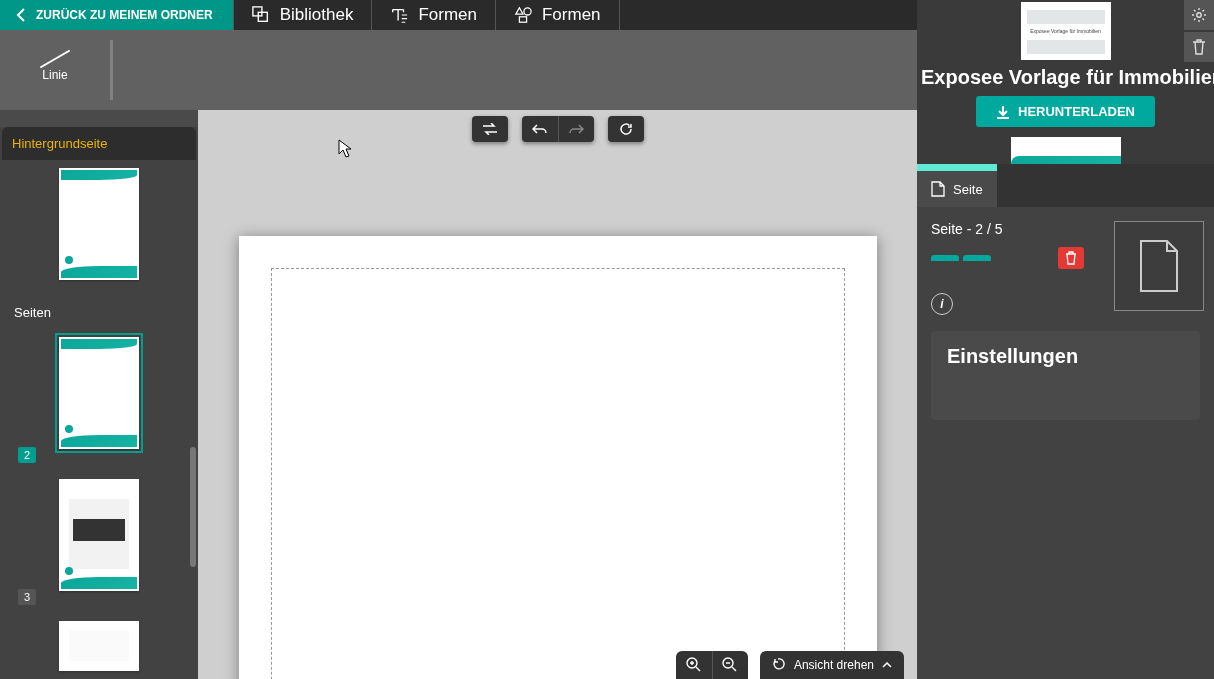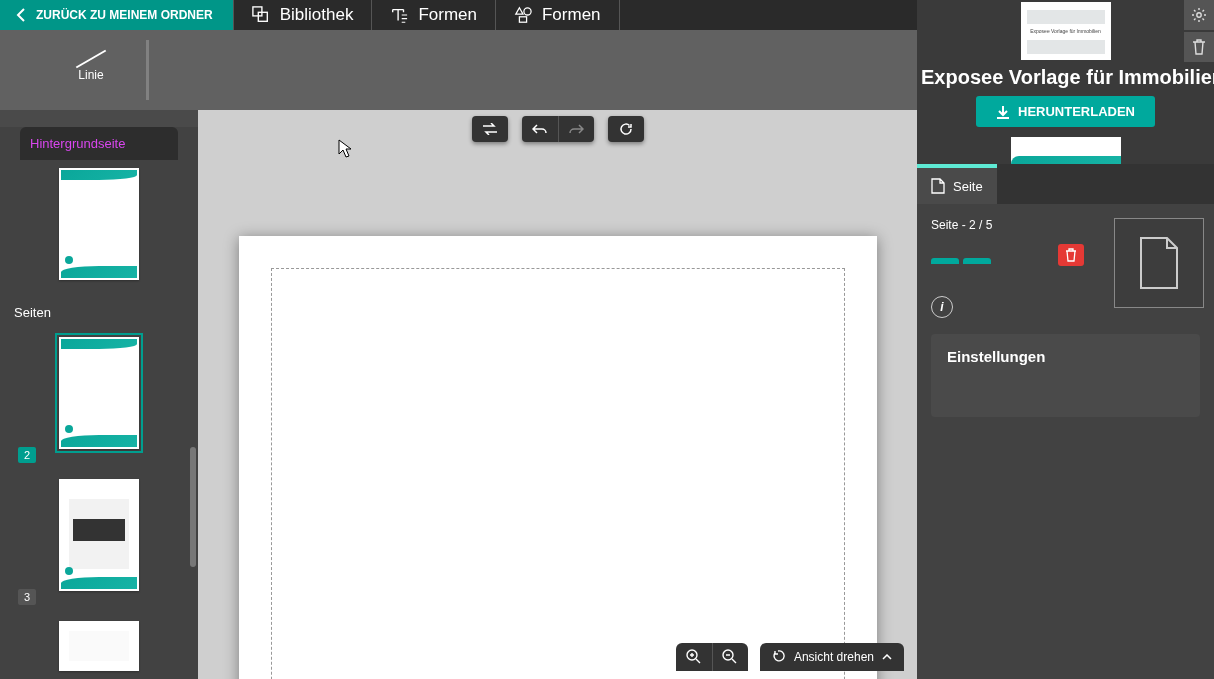--- a/index.html
+++ b/index.html
@@ -8,32 +8,32 @@
 
   
   .topbar { position: absolute; top: 0; left: 0; right: 0; height: 30px; background: #2a2a2a; display: flex; align-items: stretch; }
   .back-btn { background: #009688; display: flex; align-items: center; gap: 10px; padding: 0 20px 0 16px; font-size: 12px; font-weight: bold; cursor: pointer; }
   .back-btn svg { width: 10px; height: 14px; }
   .topbar-sep { width: 1px; background: #555; }
   .tab-item { display: flex; align-items: center; gap: 10px; padding: 0 18px; font-size: 17px; cursor: pointer; }
   .tab-item .ico svg { width: 18px; height: 18px; display: block; }
 
   
-  .tooltabs { position: absolute; top: 30px; left: 0; right: 297px; height: 80px; background: #616161; display: flex; align-items: center; padding-left: 36px; }
+  .tooltabs { position: absolute; top: 30px; left: 0; right: 297px; height: 80px; background: #616161; display: flex; align-items: center; }
   .tool-item { width: 110px; height: 80px; display: flex; flex-direction: column; align-items: center; justify-content: center; gap: 8px; font-size: 12px; cursor: pointer; }
   .tool-sep { width: 1px; height: 60px; background: #818181; }
   .tool-line { width: 34px; height: 2px; background: #fff; transform: rotate(-30deg); }
   .tool-arrow { width: 34px; height: 20px; position: relative; }
   .tool-arrow::before { content:""; position:absolute; left:2px; right:6px; top:12px; border-top:2px solid #fff; transform-origin:left; transform: rotate(-30deg); }
   .tool-arrow::after { content:""; position:absolute; right:0; top:-4px; width:0; height:0; border-left:8px solid #fff; border-top:5px solid transparent; border-bottom:5px solid transparent; transform: rotate(-30deg); }
   .tool-rect { width: 34px; height: 22px; border: 2px solid #fff; }
 
   
   .pages-panel { position: absolute; top: 127px; left: 0; width: 198px; bottom: 0; background: #424242; overflow: hidden; }
-  .pages-header { background: #2d2d2d; color: #d946ef; font-size: 13px; padding: 9px 10px; border-radius: 6px 6px 0 0; margin: 0 20px; }
+  .pages-header { background: #2d2d2d; color: #eab308; font-size: 13px; padding: 9px 10px; border-radius: 6px 6px 0 0; margin: 0 2px; }
   .pages-sub { font-size: 13px; padding: 9px 14px; }
   .thumb-wrap { padding: 8px 0 16px; display:flex; justify-content:center; position:relative; }
   .thumb { width: 80px; height: 112px; background: #fff; position: relative; border: 2px solid transparent; box-shadow: 0 1px 2px rgba(0,0,0,0.3); }
   .thumb.selected { outline: 2px solid #009e8f; outline-offset: 2px; }
   .thumb .wave-top { position:absolute; top:0; left:0; right:0; height:10px; background: linear-gradient(135deg,#0aa79a,#16b3a5); border-radius: 0 0 50% 0; }
   .thumb .wave-bot { position:absolute; bottom:0; left:0; right:0; height:12px; background: linear-gradient(135deg,#0aa79a,#16b3a5); border-radius: 50% 0 0 0; }
   .thumb .mini-logo { position:absolute; bottom:14px; left:4px; width:8px; height:8px; border-radius:50%; background:#0aa79a; }
   .thumb .mini-content { position:absolute; top:18px; left:8px; right:8px; bottom:20px; background: #f2f2f2; }
   .thumb .mini-dark { position:absolute; top:38px; left:12px; right:12px; height:22px; background:#333; }
   .thumb-num { position:absolute; left: 18px; bottom: 8px; background: #009e8f; color:#fff; font-size:11px; padding: 2px 6px; border-radius: 2px; }
@@ -45,21 +45,21 @@
   .canvas-area { position:absolute; top:110px; left:198px; right:297px; bottom:0; background:#cfcfcf; overflow:hidden; }
   .canvas-tools { position:absolute; top:6px; left:50%; transform:translateX(-50%); display:flex; gap:14px; }
   .ct-group { display:flex; background:#333; border-radius:4px; box-shadow:0 2px 4px rgba(0,0,0,0.4); }
   .ct-btn { width:36px; height:26px; display:flex; align-items:center; justify-content:center; color:#fff; cursor:pointer; }
   .ct-btn + .ct-btn { border-left:1px solid #555; }
   .page-sheet { position:absolute; top:126px; left:50%; transform:translateX(-50%); width:638px; height:700px; background:#fff; box-shadow:0 2px 14px rgba(0,0,0,0.4); }
   .page-margins { position:absolute; top:32px; left:32px; right:32px; bottom:32px; border:1px dashed #999; }
   .cursor-pointer { position:absolute; top:139px; left:338px; font-size:16px; color:#000; pointer-events: none; }
 
   
-  .view-controls { position:absolute; right:310px; bottom:8px; display:flex; gap:12px; align-items:center; }
+  .view-controls { position:absolute; right:310px; bottom:0; display:flex; gap:12px; align-items:center; }
   .zoom-group { display:flex; background:#333; border-radius:6px 6px 0 0; }
   .zoom-btn { width:36px; height:28px; display:flex; align-items:center; justify-content:center; cursor:pointer; color:#fff; }
   .zoom-btn + .zoom-btn { border-left:1px solid #555; }
   .rotate-btn { background:#333; border-radius:6px 6px 0 0; height:28px; display:flex; align-items:center; padding:0 12px; gap:8px; font-size:12px; cursor:pointer; }
 
   
   .right-panel { position:absolute; top:0; right:0; bottom:0; width:297px; background:#424242; display:flex; flex-direction:column; }
   .right-header { height:164px; background:#3a3a3a; position:relative; overflow:hidden; display:flex; flex-direction:column; align-items:center; }
   .doc-preview { width:90px; height:60px; margin-top:2px; background:#fff; position:relative; }
   .doc-preview .mini-strip { position:absolute; top:8px; left:6px; right:6px; height:14px; background:#e3e6e7; }
@@ -67,37 +67,37 @@
   .doc-preview .mini-lower { position:absolute; bottom:6px; left:6px; right:6px; height:14px; background:#e3e6e7; }
   .doc-title { font-size:20px; font-weight:600; margin-top:6px; white-space:nowrap; overflow:hidden; width:100%; padding-left:4px; }
   .download-btn { margin-top:8px; background:#00a99d; padding:8px 20px; border-radius:3px; font-weight:bold; font-size:13px; display:flex; align-items:center; gap:8px; cursor:pointer; }
   .page2-preview { margin-top:10px; width:110px; height:28px; background:#fff; position:relative; }
   .page2-preview::after { content:""; position:absolute; left:0; right:0; bottom:0; height:8px; background:linear-gradient(135deg,#0aa79a,#16b3a5); border-radius:20px 0 0 0; }
 
   .right-corner { position:absolute; top:0; right:0; display:flex; flex-direction:column; }
   .corner-btn { width:30px; height:30px; background:#555; display:flex; align-items:center; justify-content:center; cursor:pointer; margin-bottom:2px; }
 
   .tabs-row { display:flex; background:#333; }
-  .tab-pill { display:flex; align-items:center; gap:8px; padding:10px 14px; font-size:13px; border-top:4px solid #5eead4; background:#4a4a4a; cursor:pointer; }
+  .tab-pill { display:flex; align-items:center; gap:8px; padding:10px 14px; font-size:13px; border-top:7px solid #5eead4; background:#4a4a4a; cursor:pointer; }
   .tab-pill svg { width:14px; height:16px; }
 
   .prop-body { flex:1; padding:14px; overflow:auto; position:relative; }
-  .page-info { font-size:12px; margin-bottom:14px; }
+  .page-info { font-size:14px; margin-bottom:6px; }
   .mini-pages { position:relative; width:60px; height:18px; }
   .mini-pages .mp { position:absolute; bottom:0; width:28px; height:6px; background:#00a99d; border-radius:3px 3px 0 0; }
   .mini-pages .mp.l { left:0; } .mini-pages .mp.r { right:0; }
   .delete-badge { position:absolute; top:40px; right:130px; width:26px; height:22px; background:#e53935; border-radius:3px; display:flex; align-items:center; justify-content:center; cursor:pointer; }
 
   .big-page-icon { position:absolute; top:14px; right:10px; width:90px; height:90px; border:1px solid #888; display:flex; align-items:center; justify-content:center; background:#3d3d3d; }
   .big-page-icon svg { width:44px; height:54px; }
 
   .info-icon { width:22px; height:22px; border:1.5px solid #ccc; border-radius:50%; display:flex; align-items:center; justify-content:center; font-size:12px; font-style:italic; font-weight:bold; margin-top:32px; cursor:pointer; }
 
   .settings-block { margin-top:16px; background:#4a4a4a; border-radius:4px; padding:14px 16px 40px 16px; }
-  .settings-title { font-size:15px; font-weight:600; margin-bottom:12px; }
+  .settings-title { font-size:20px; font-weight:600; margin-bottom:12px; }
   .check-row { display:flex; align-items:center; gap:10px; font-size:12px; cursor:pointer; }
   .check-box { width:14px; height:14px; border:1.5px solid #bbb; border-radius:2px; }
 
   
   .pp-scroll { position:absolute; right:2px; top:320px; width:6px; height:120px; background:#777; border-radius:3px; }
 </style>
 </head>
 <body>
 
 <div class="topbar">

